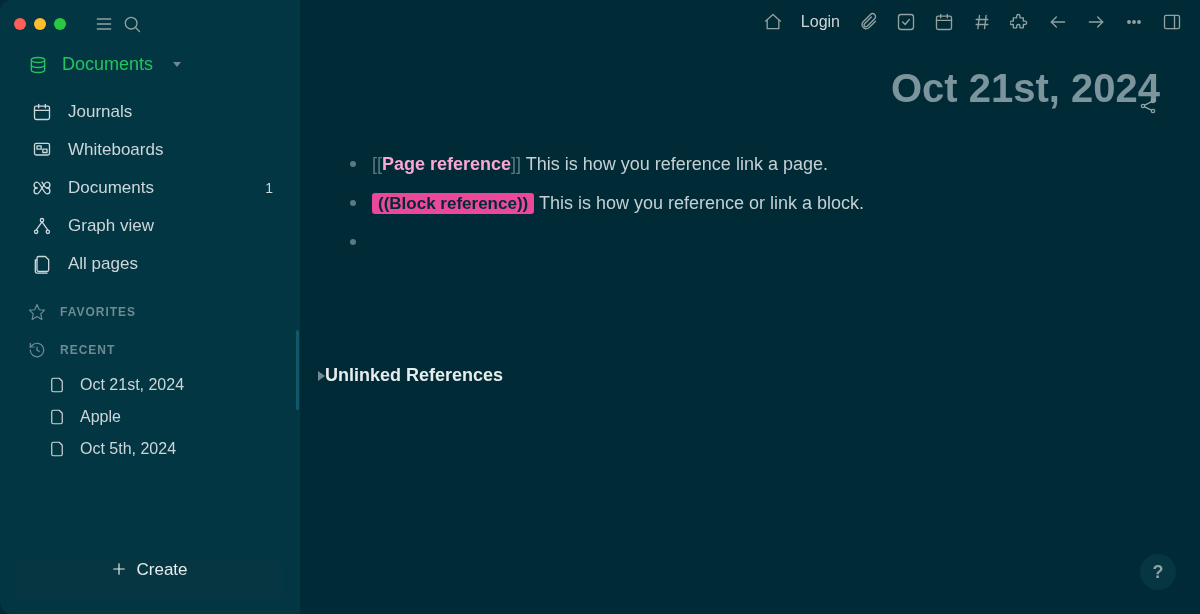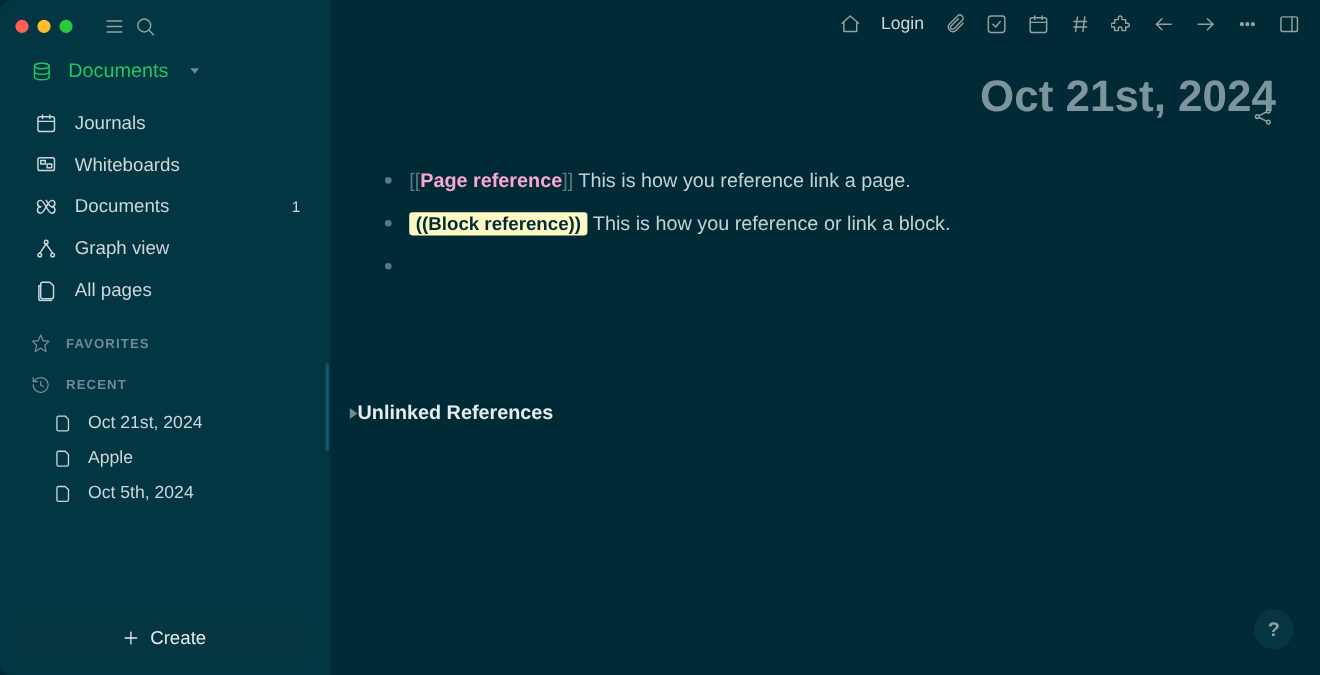--- a/index.html
+++ b/index.html
@@ -79,21 +79,21 @@
   font-size: 16px;
   color: #cdd6d9;
   cursor: pointer;
 }
 .sb-bottom {
   margin-top: auto;
   padding: 12px 14px 14px 14px;
 }
 .create-btn {
   display: flex;
-  align-items: center;
+  align-items: flex-start;
   justify-content: center;
   gap: 8px;
   width: 270px;
   height: 40px;
   background: #063642;
   border-radius: 8px;
   color: #e6ecec;
   font-size: 17px;
   cursor: pointer;
 }
@@ -155,21 +155,21 @@
   flex-shrink: 0;
 }
 .block-content {
   font-size: 18px;
   color: #c4d0d3;
   line-height: 1.5;
 }
 .page-ref-brackets { color: #5a7a83; }
 .page-ref-text { color: #f9a8d4; font-weight: 700; }
 .block-ref-chip {
-  background: #fef9c3;
+  background: #ec4899;
   color: #002b36;
   font-weight: 600;
   padding: 1px 6px;
   border-radius: 3px;
   font-size: 17px;
 }
 .unlinked {
   margin-top: 120px;
   display: flex;
   align-items: center;

